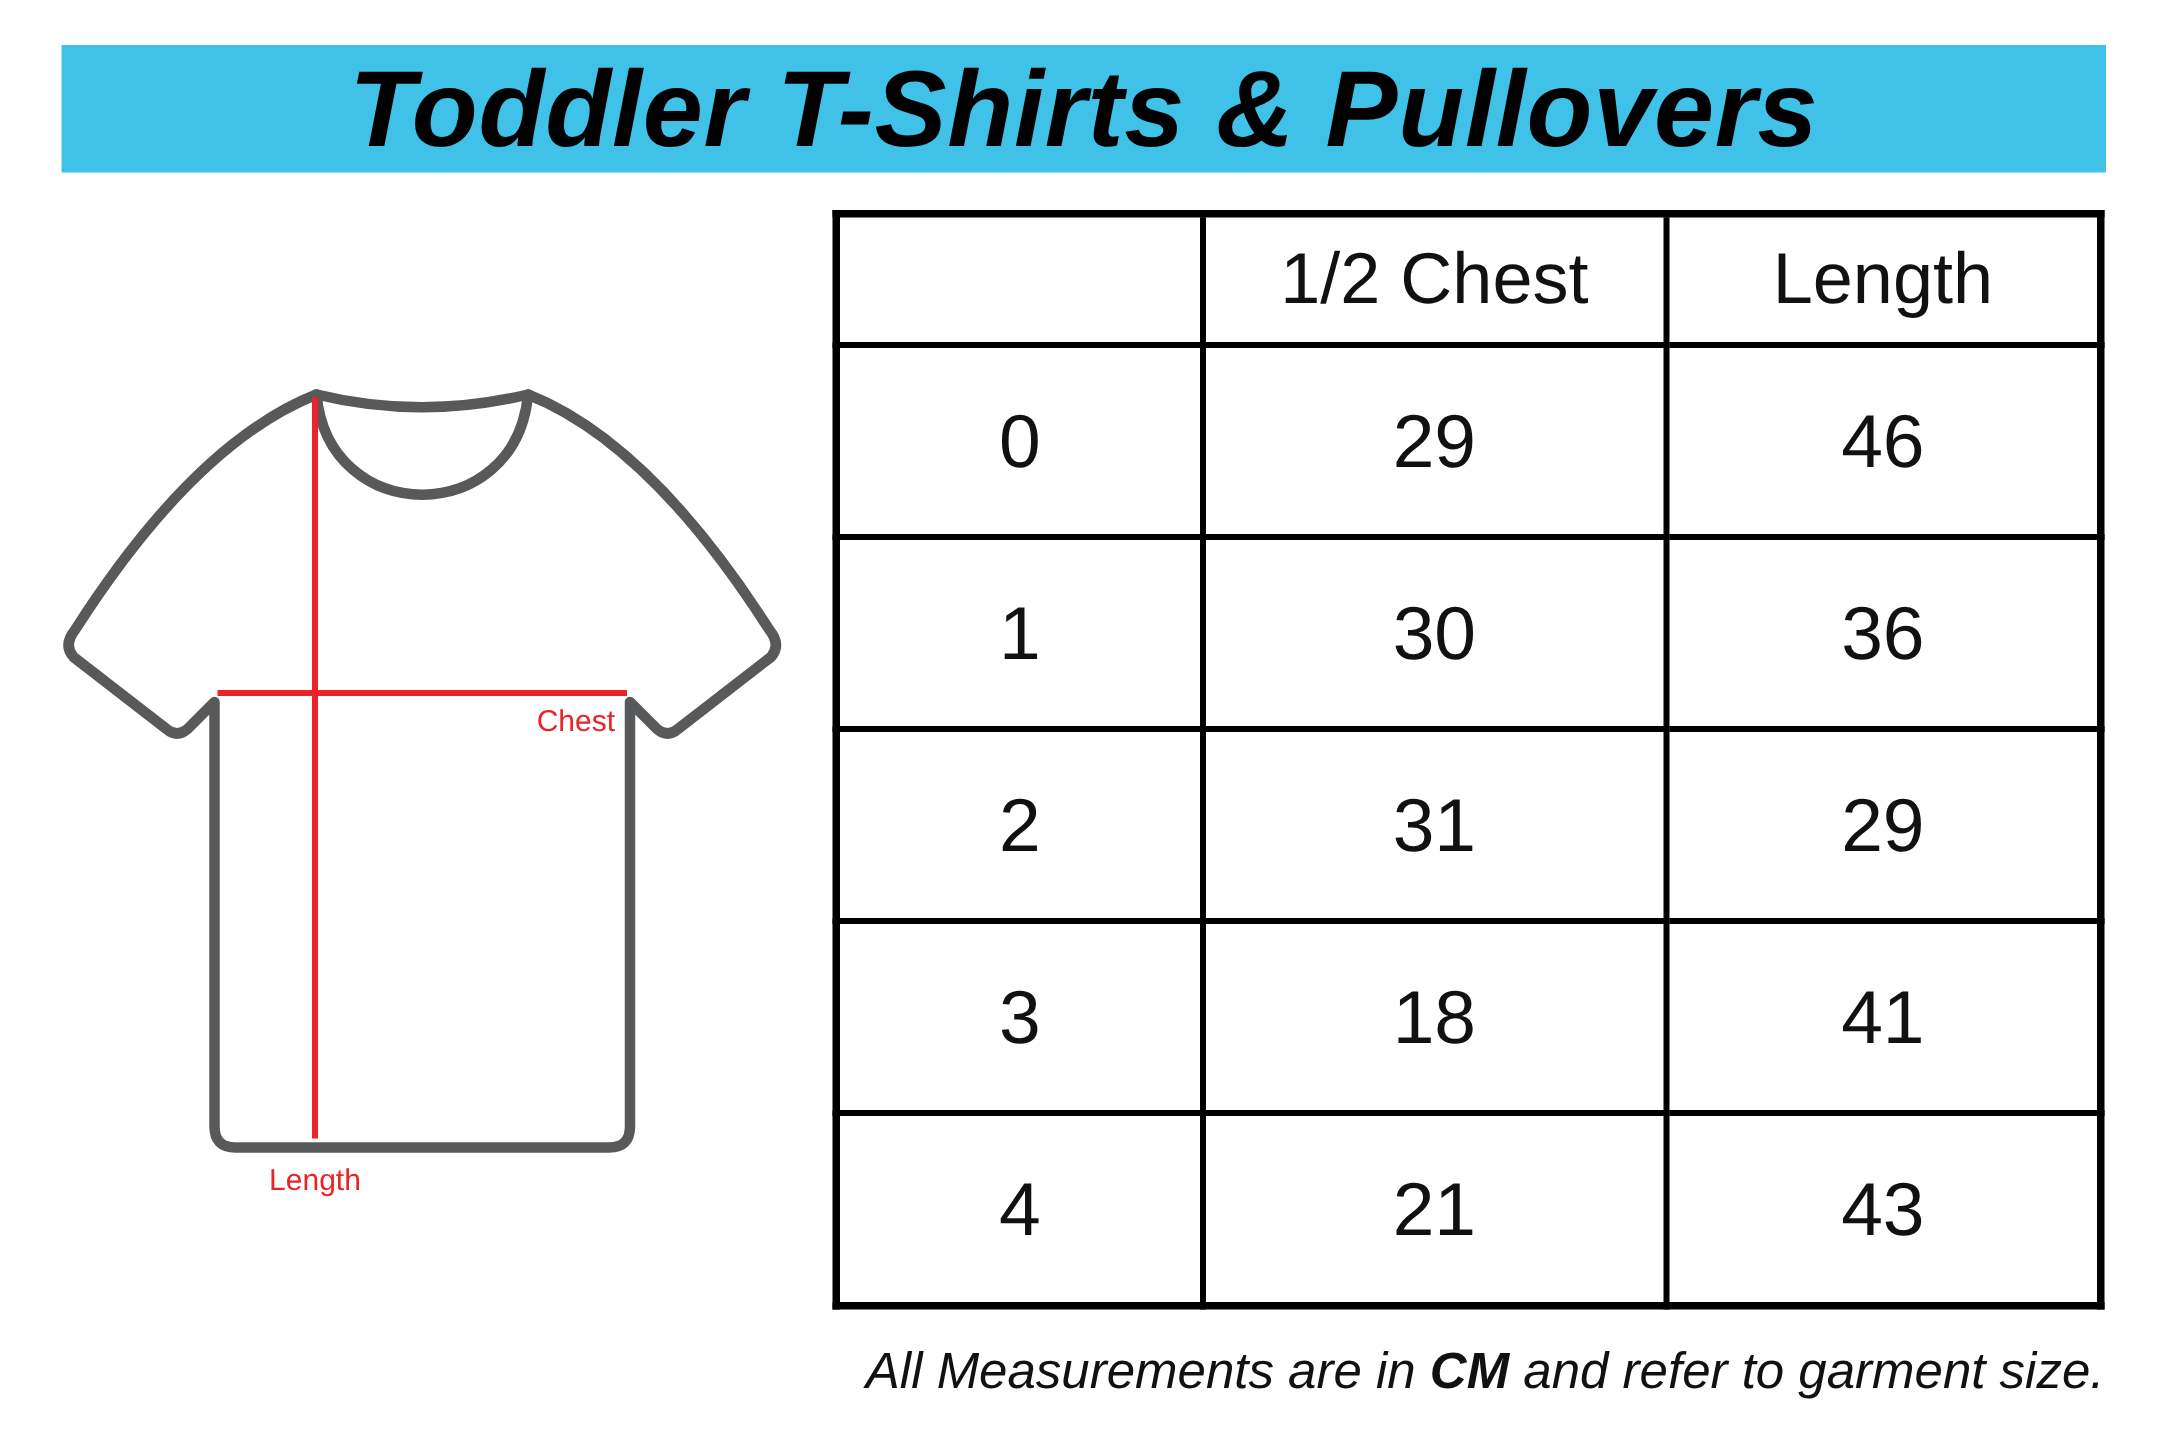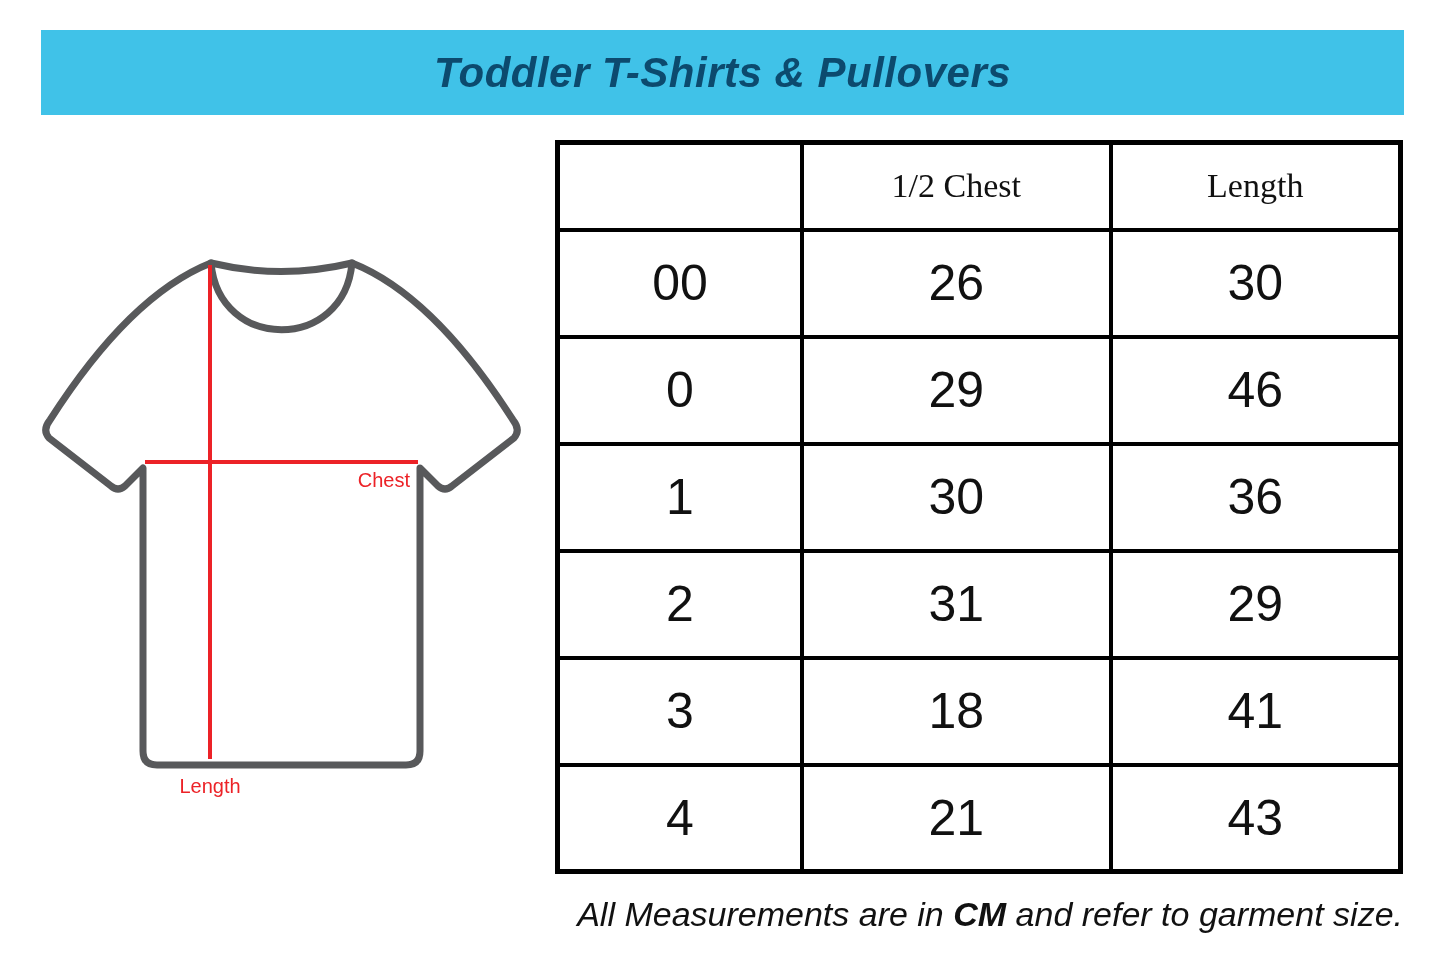--- a/index.html
+++ b/index.html
@@ -22,22 +22,22 @@
     left: 41px;
     top: 30px;
     width: 1363px;
     height: 85px;
     background: var(--banner, #40C2E8);
     display: flex;
     align-items: center;
     justify-content: center;
   }
   .banner .title {
-    color: #0c4a6e;
-    font-size: 42px;
+    color: #000000;
+    font-size: 72px;
     font-weight: bold;
     font-style: italic;
     letter-spacing: 0.5px;
     white-space: nowrap;
   }
 
   
   .diagram {
     position: absolute;
     left: 20px;
@@ -84,21 +84,21 @@
     border: 4px solid var(--table-border, #000000);
     text-align: center;
     vertical-align: middle;
     font-weight: normal;
     font-size: 50px;
     padding: 0;
   }
   .size-table { border: 5px solid var(--table-border, #000000); }
   .size-table thead tr { height: 87px; }
   .size-table tbody tr { height: 107px; }
-  .size-table thead th { font-size: 34px; font-family: Liberation Serif, serif; }
+  .size-table thead th { font-size: 48px; }
   .col-size { width: 29%; }
   .col-chest { width: 36.6%; }
   .col-length { width: 34.4%; }
 
   
   .footer-note {
     position: absolute;
     left: 555px;
     top: 895px;
     width: 848px;
@@ -159,25 +159,20 @@
     </colgroup>
     <thead>
       <tr>
         <th></th>
         <th>1/2 Chest</th>
         <th>Length</th>
       </tr>
     </thead>
     <tbody>
       <tr>
-        <td>00</td>
-        <td>26</td>
-        <td>30</td>
-      </tr>
-      <tr>
         <td>0</td>
         <td>29</td>
         <td>46</td>
       </tr>
       <tr>
         <td>1</td>
         <td>30</td>
         <td>36</td>
       </tr>
       <tr>

